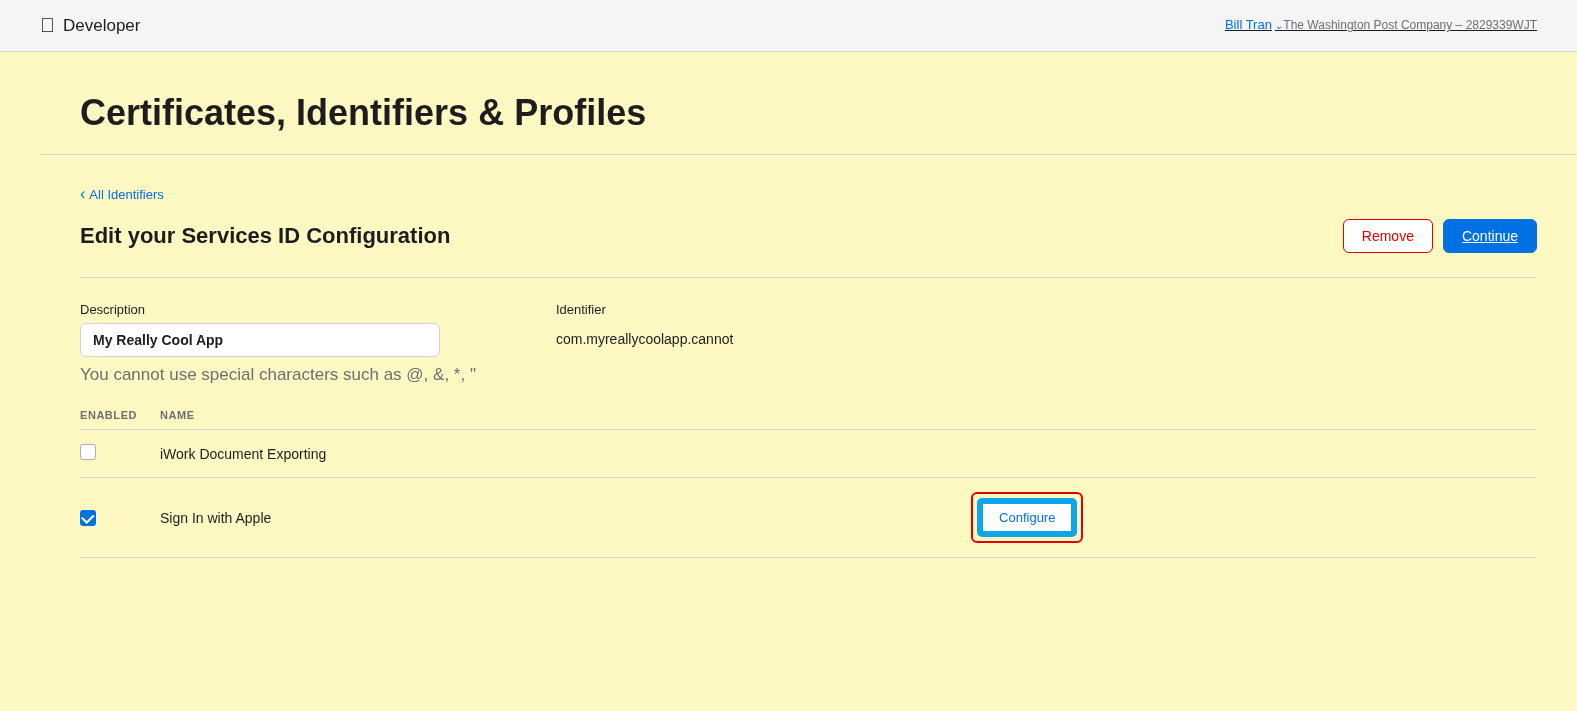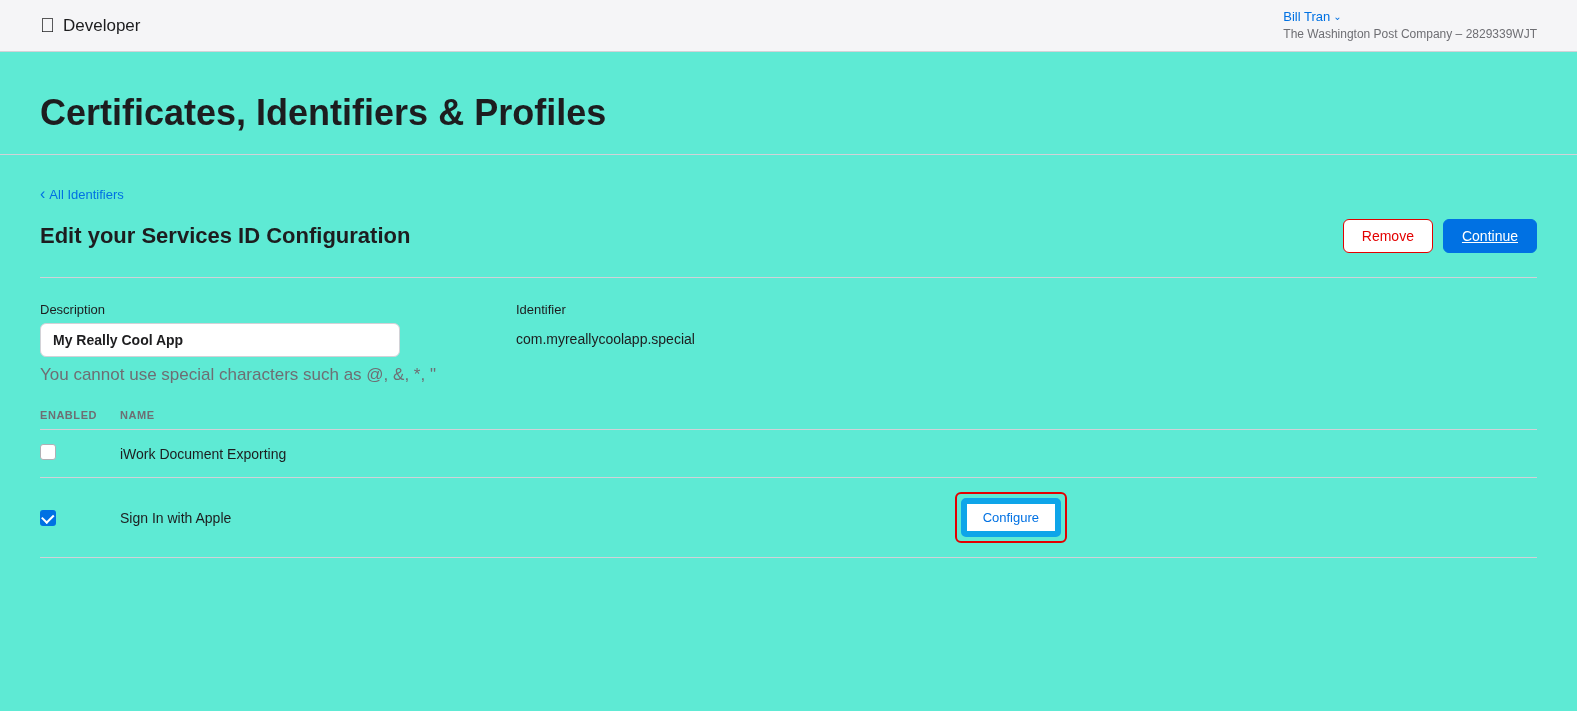--- a/index.html
+++ b/index.html
@@ -39,23 +39,23 @@
     }
 
     .developer-label {
       font-size: 17px;
       font-weight: 400;
       color: #1d1d1f;
     }
 
     .header-right {
       display: flex;
-      flex-direction: column;
-      align-items: flex-start;
+      align-items: center;
       line-height: 1.4;
+      text-decoration: underline;
     }
 
     .user-name {
       color: #0071e3;
       font-size: 13px;
       cursor: pointer;
       display: flex;
       align-items: center;
       gap: 3px;
     }
@@ -64,22 +64,23 @@
       font-size: 10px;
     }
 
     .company-name {
       color: #6e6e73;
       font-size: 12px;
     }
 
     
     .main-content {
-      background-color: #5eead4;
+      background-color: #fef9c3;
       min-height: calc(711px - 52px);
+      padding-left: 40px;
     }
 
     .page-header {
       padding: 40px 40px 20px 40px;
       border-bottom: 1px solid #d2d2d7;
     }
 
     .page-title {
       font-size: 36px;
       font-weight: 700;
@@ -323,21 +324,21 @@
     <div class="form-row">
 
       <div class="form-group">
         <label class="form-label">Description</label>
         <input class="form-input" type="text" value="My Really Cool App" style="">
         <span class="form-hint">You cannot use special characters such as @, &amp;, *, "</span>
       </div>
 
       <div class="form-group">
         <span class="form-label">Identifier</span>
-        <span class="identifier-value">com.myreallycoolapp.special</span>
+        <span class="identifier-value">com.myreallycoolapp.cannot</span>
       </div>
     </div>
 
     
     <table class="services-table">
       <thead>
         <tr>
           <th>Enabled</th>
           <th>Name</th>
           <th></th>

